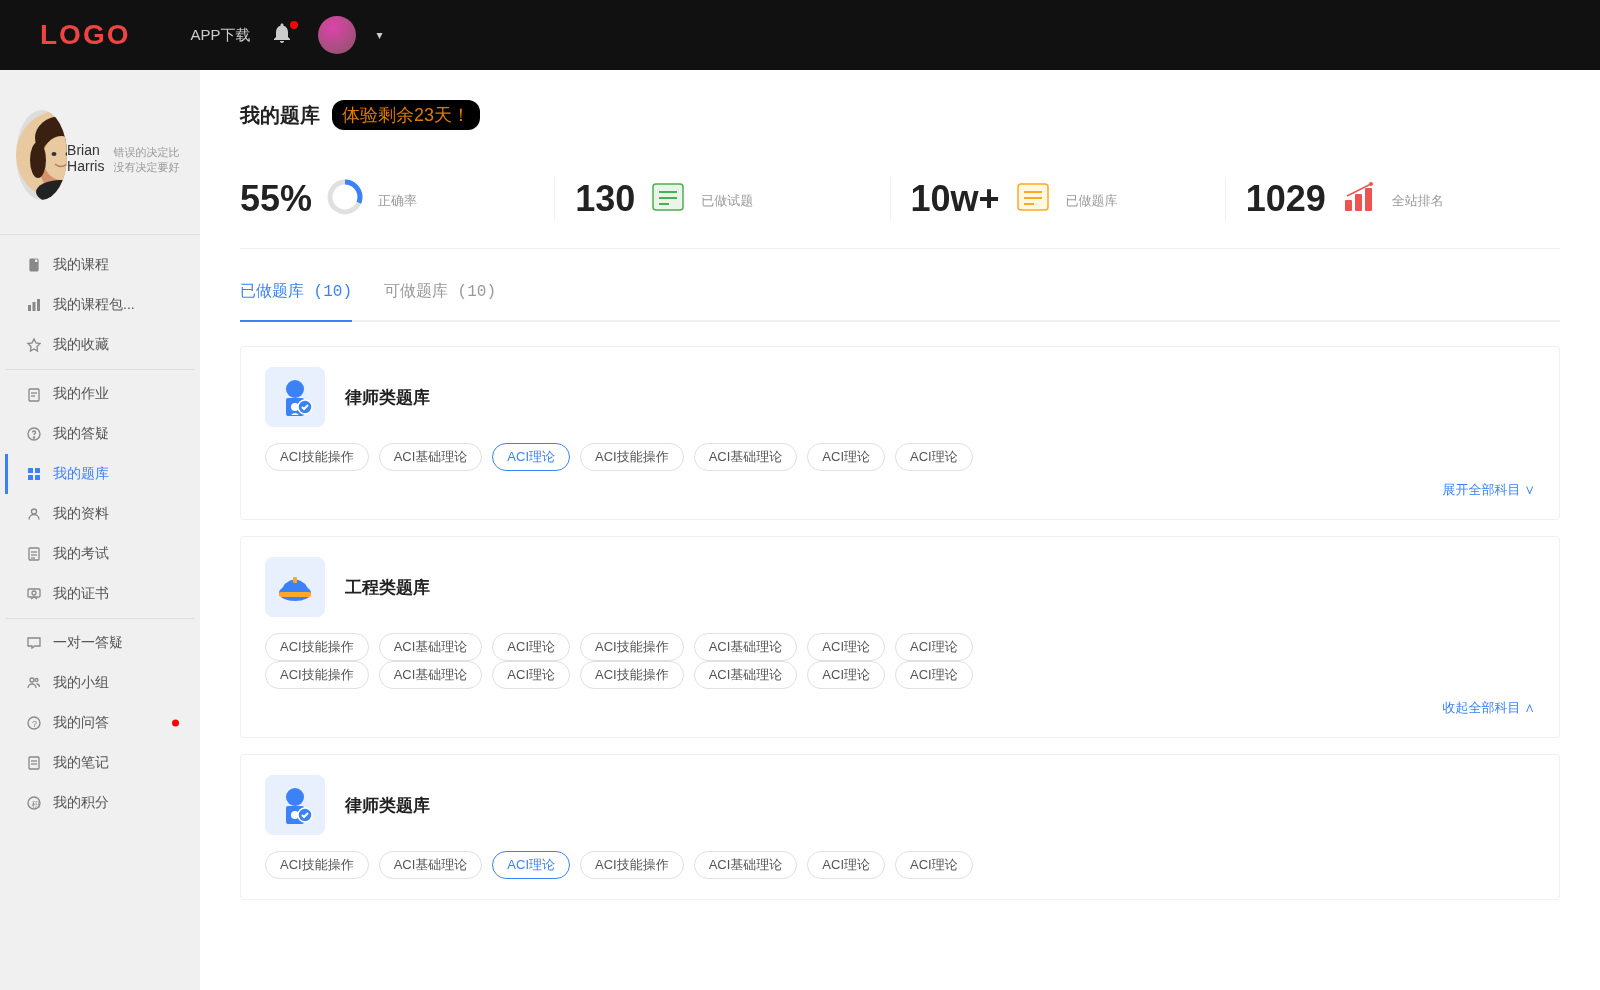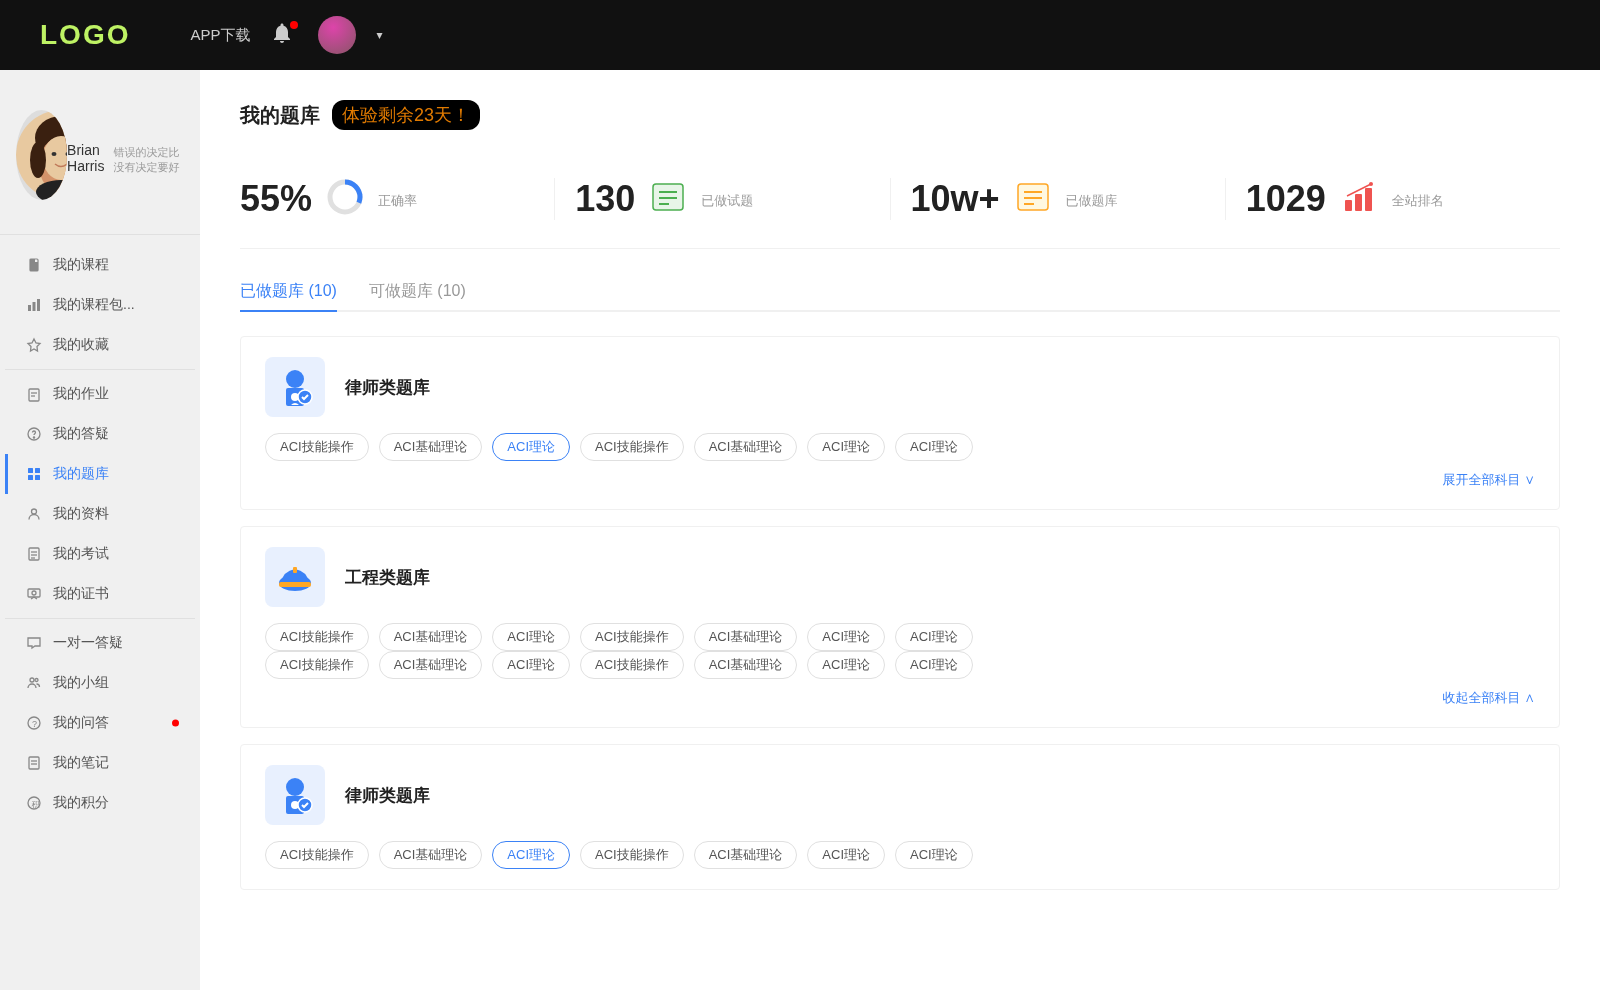--- a/index.html
+++ b/index.html
@@ -8,21 +8,21 @@
     
     .topnav {
       background: #111;
       height: 70px;
       display: flex;
       align-items: center;
       padding: 0 40px;
       position: relative;
     }
     .topnav-logo {
-      color: #bef264;
+      color: #ef4444;
       font-size: 28px;
       font-weight: bold;
       letter-spacing: 2px;
       margin-right: 60px;
     }
     .topnav-links {
       display: flex;
       align-items: center;
       gap: 36px;
       flex: 1;
@@ -251,23 +251,24 @@
     
     .tabs-row {
       display: flex;
       gap: 32px;
       margin-bottom: 24px;
       border-bottom: 2px solid #f0f0f0;
     }
     .tab-item {
       font-size: 16px;
       color: #999;
-      padding-bottom: 8px;
+      padding-bottom: 18px;
       cursor: pointer;
       position: relative;
+      font-family: Liberation Mono, monospace;
     }
     .tab-item.active {
       color: #3b82f6;
       font-weight: 500;
     }
     .tab-item.active::after {
       content: '';
       position: absolute;
       bottom: -2px;
       left: 0; right: 0;

